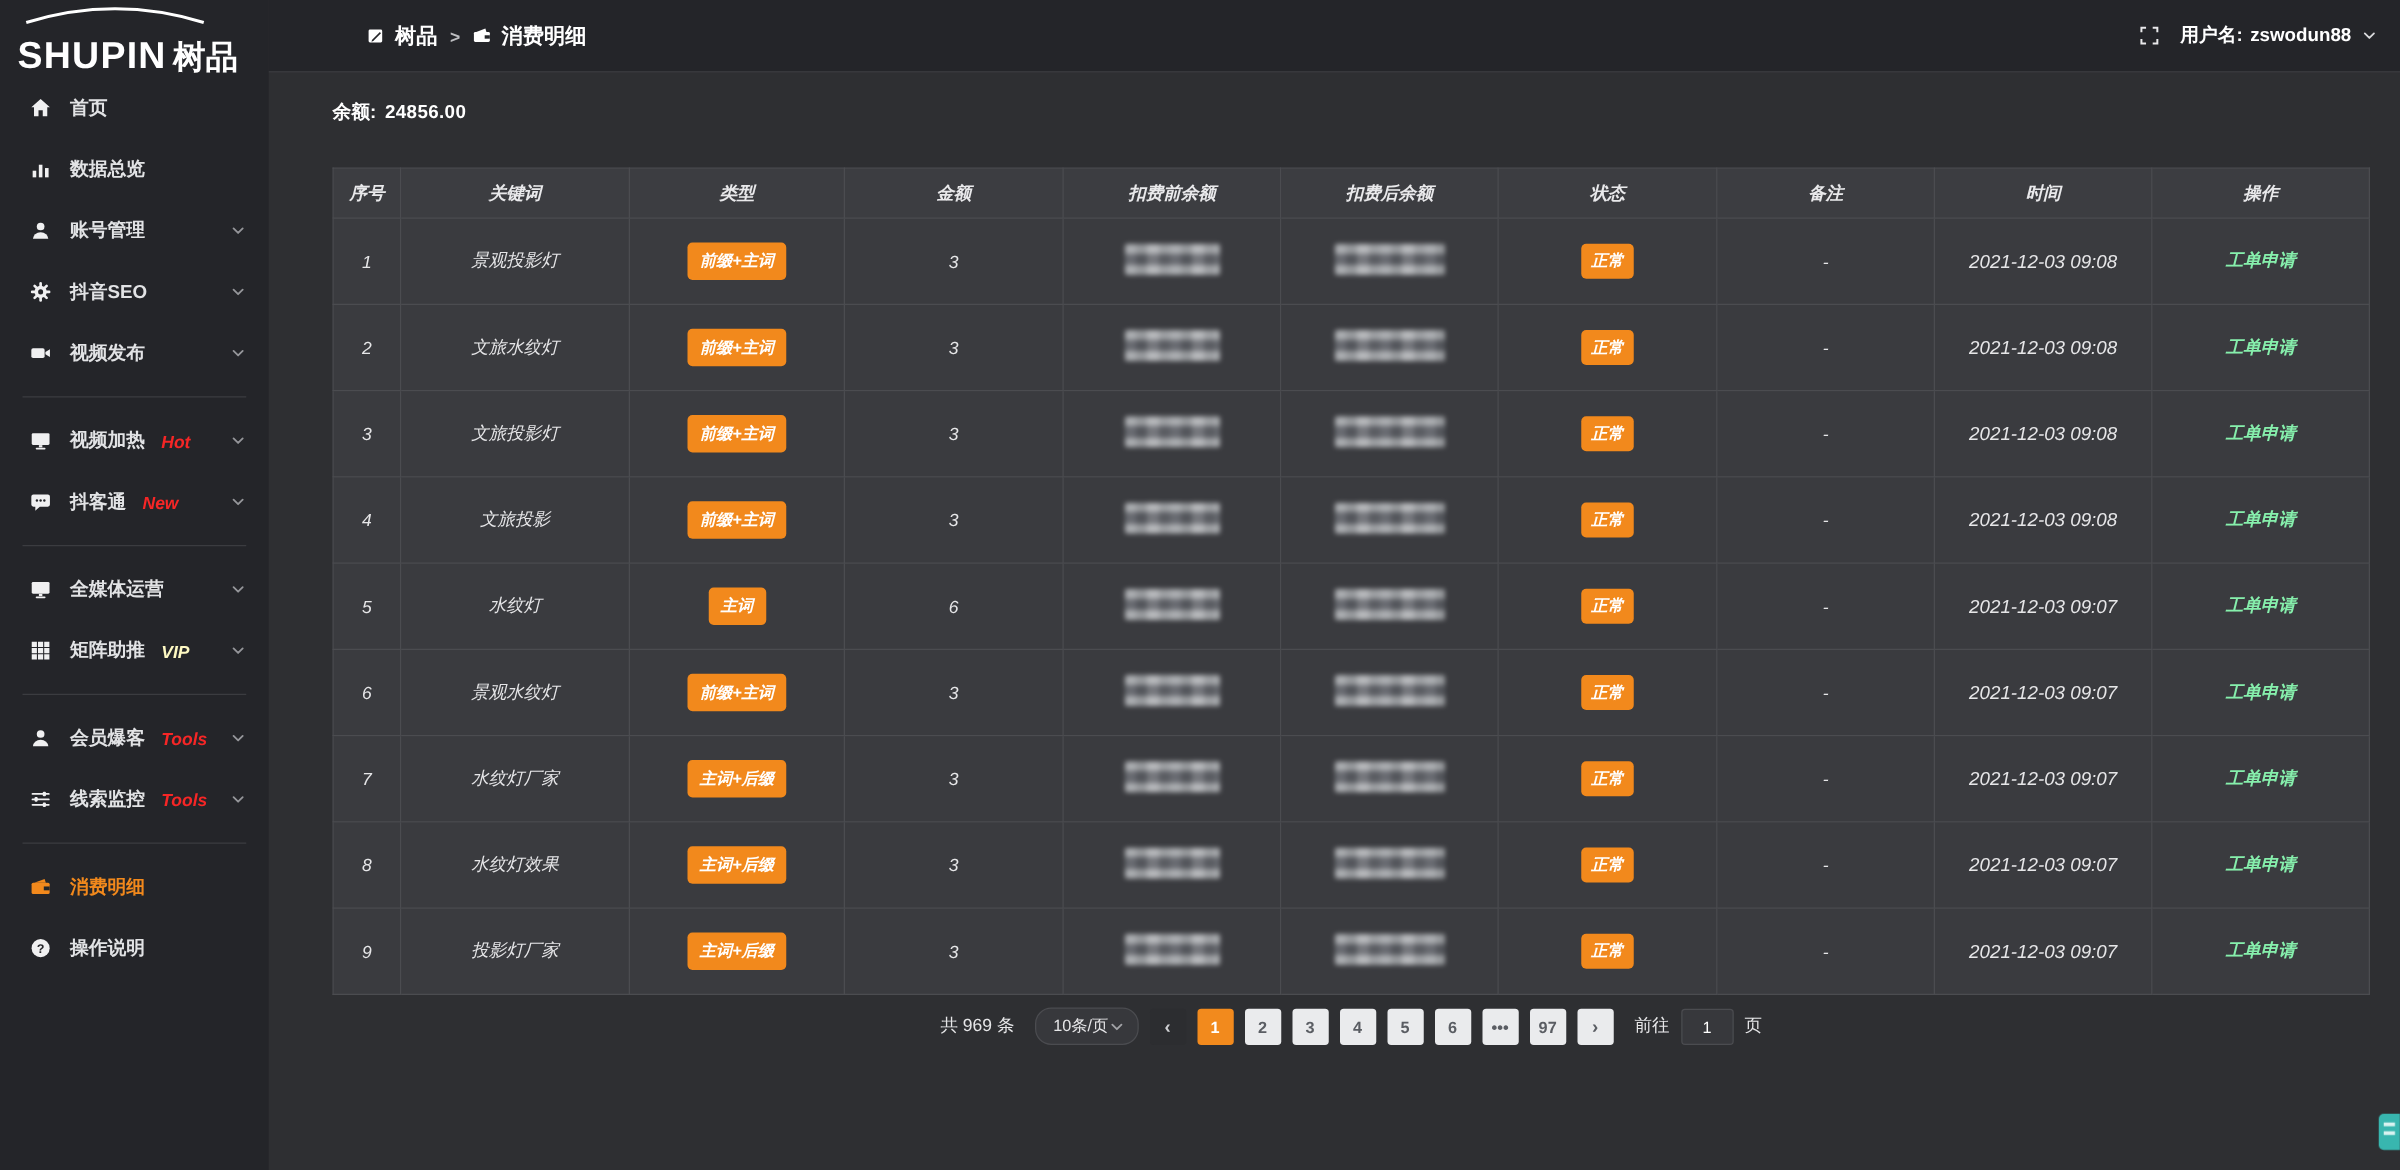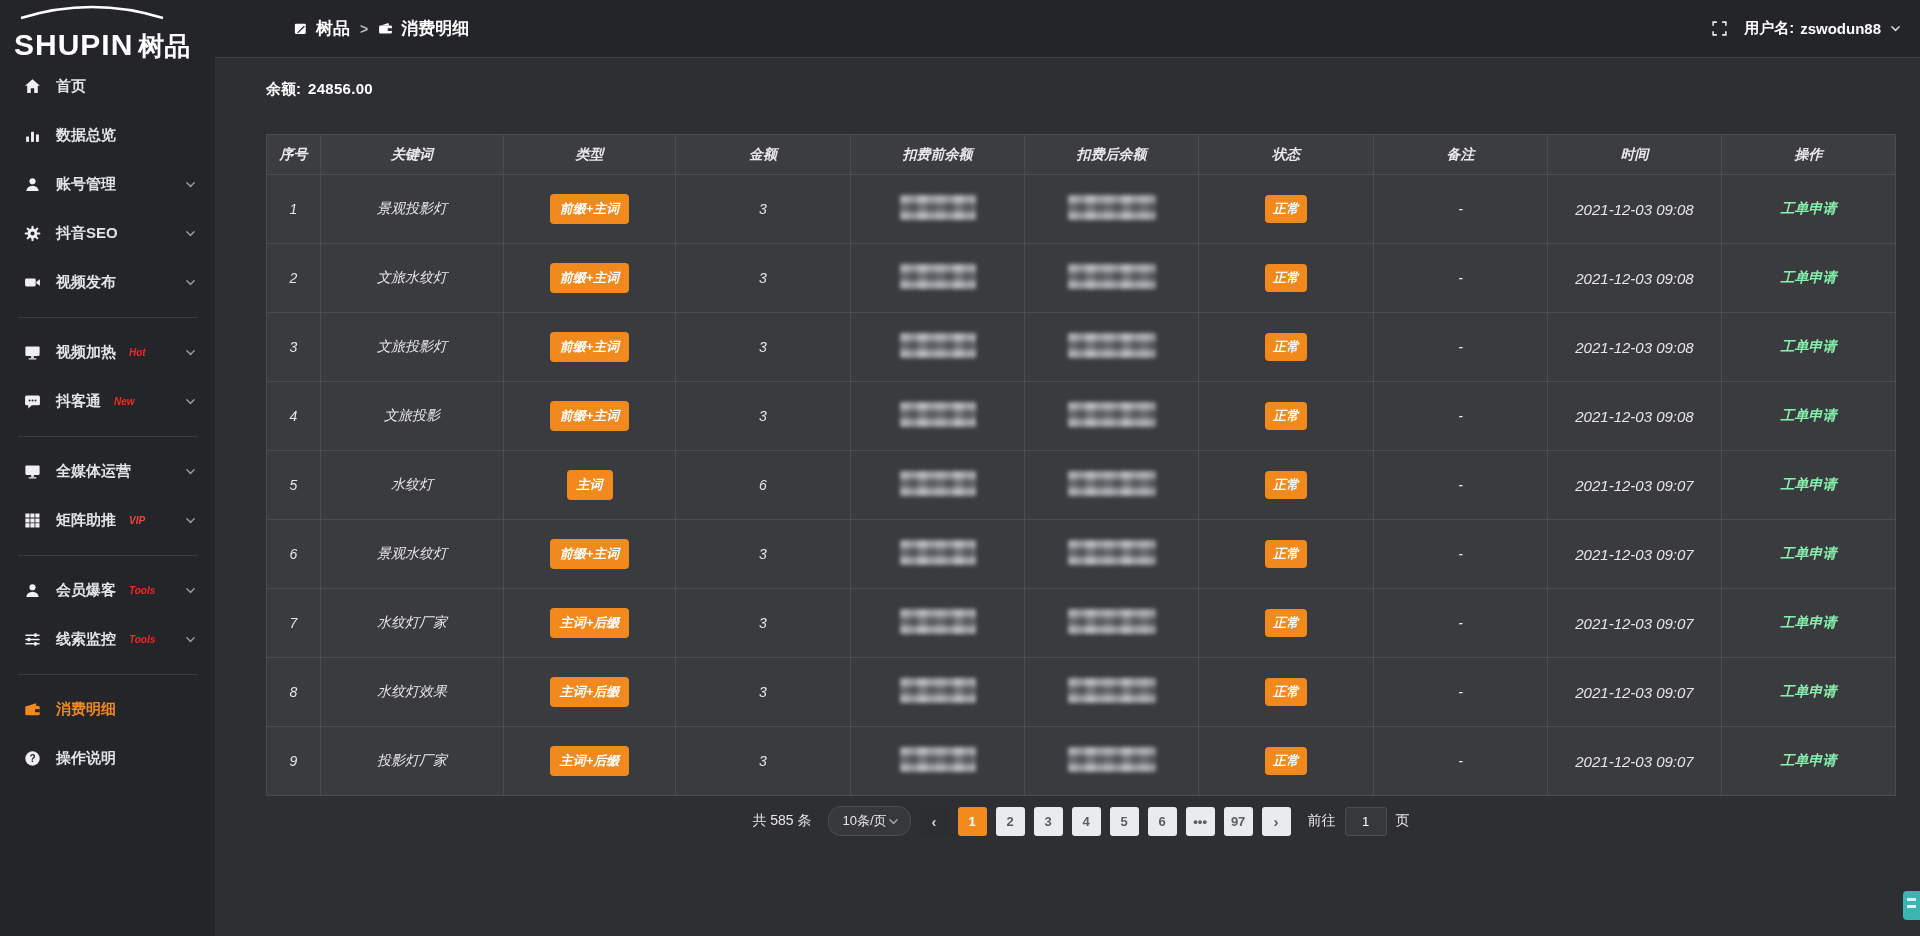--- a/index.html
+++ b/index.html
@@ -13,23 +13,23 @@
   .logo-arc { position:absolute; top:5px; left:16px; }
   .logo-en { font-size:30px; font-weight:800; letter-spacing:1px; color:#fff; }
   .logo-cn { font-size:26px; font-weight:800; color:#fff; margin-left:5px; }
   .side-nav { padding-top:6px; }
   .side-item { height:49px; display:flex; align-items:center; padding:0 18px 0 24px;
     color:#e2e3e5; font-size:15px; font-weight:600; cursor:pointer; }
   .side-item.active { color:#f2891c; }
   .side-item.active .s-icon { color:#f2891c; }
   .s-icon { width:18px; height:18px; margin-right:14px; color:#f0f0f1; display:flex; align-items:center; }
   .s-icon svg { width:17px; height:17px; }
-  .s-badge { font-style:italic; font-weight:bold; font-size:10px; margin-left:13px; }
+  .s-badge { font-style:italic; font-weight:bold; font-size:14px; margin-left:13px; }
   .s-badge.red { color:#f62626; }
-  .s-badge.gold { color:#ef4444; }
+  .s-badge.gold { color:#fef9c3; }
   .s-chevron { margin-left:auto; color:#95969a; display:flex; }
   .s-chevron svg { width:13px; height:13px; }
   .side-divider { height:1px; background:#3b3c40; margin:10px 18px; }
 
   
   .main { flex:1; display:flex; flex-direction:column; background:#2e2f32; }
   .topbar { height:58px; flex-shrink:0; background:#242529; border-bottom:1px solid #3e3f43;
     display:flex; align-items:center; padding:0 18px 0 78px; color:#fff; }
   .crumb { display:flex; align-items:center; gap:8px; font-size:17px; font-weight:bold; cursor:pointer; }
   .crumb-icon { display:flex; color:#fff; } .crumb-icon svg { width:15px; height:15px; }
@@ -465,21 +465,21 @@
               <td><span class="blur-mask w2"></span></td>
               <td><span class="status-badge">正常</span></td>
               <td>-</td>
               <td class="c-time">2021-12-03 09:07</td>
               <td><span class="action-link">工单申请</span></td>
             </tr>
           </tbody>
       </table>
 
       <div class="pagination">
-        <span class="page-total">共 585 条</span>
+        <span class="page-total">共 969 条</span>
         <div class="page-size">
           <span>10条/页</span>
           <span class="s-chevron">
               <svg viewBox="0 0 16 16">
                 <path d="M3.5 5.8 8 10.3l4.5-4.5" fill="none" stroke="currentColor" stroke-width="1.8" stroke-linecap="round" stroke-linejoin="round"></path>
               </svg>
             </span>
         </div>
         <div class="page-btn nav-prev">‹</div>
         <div style="display:flex;gap:9px;">

